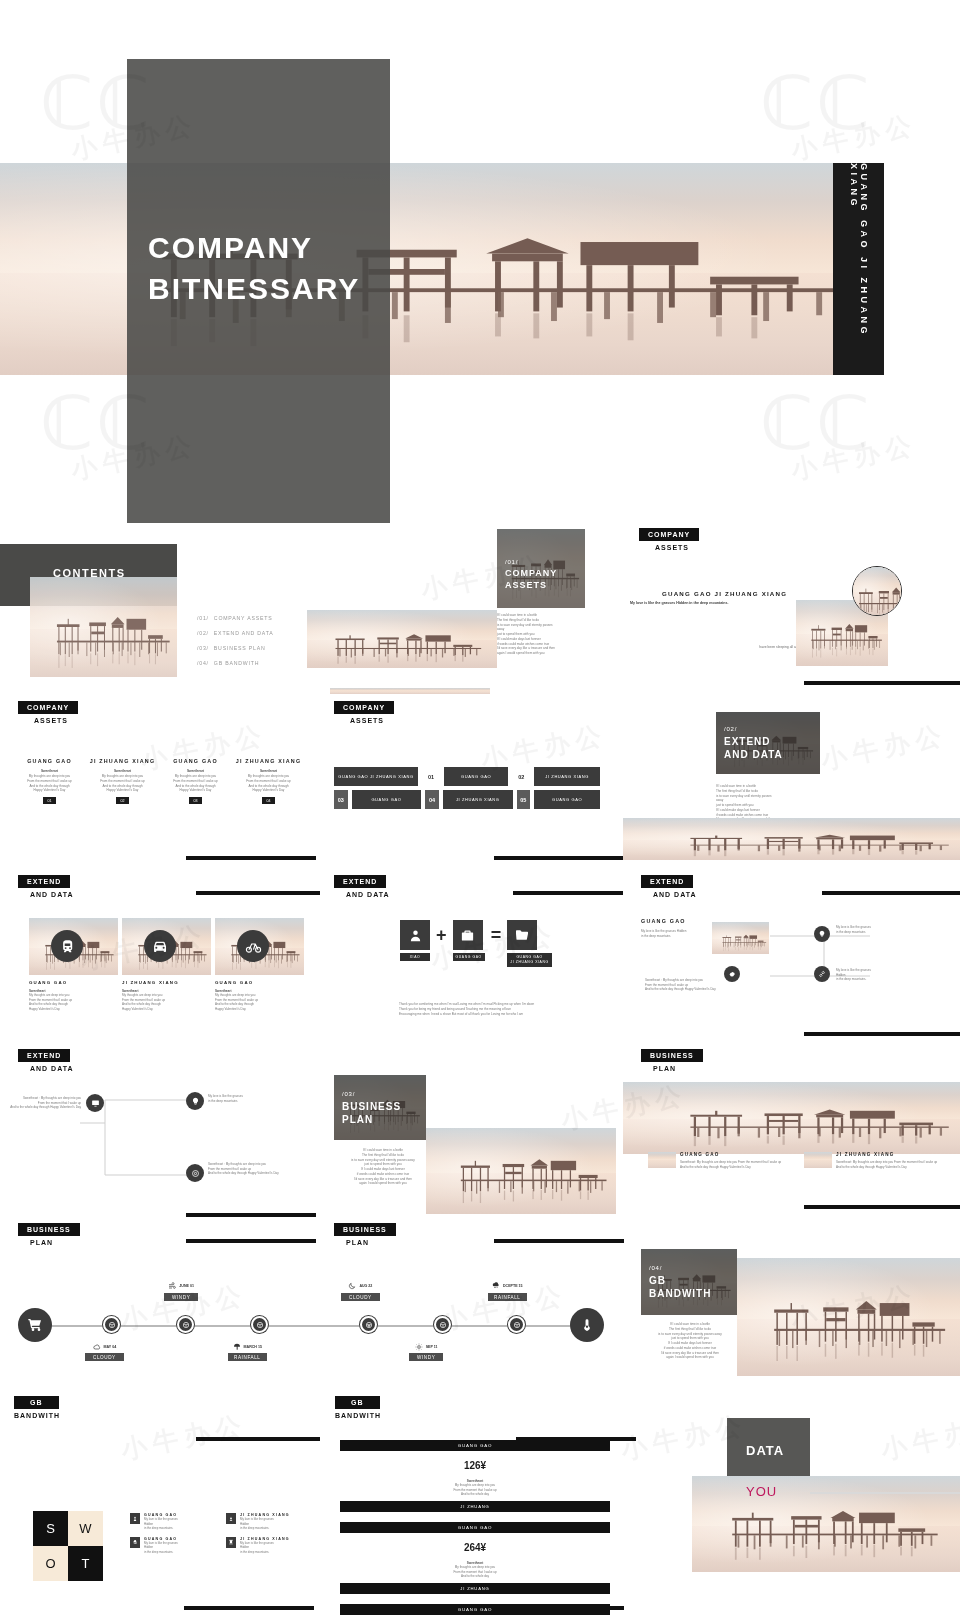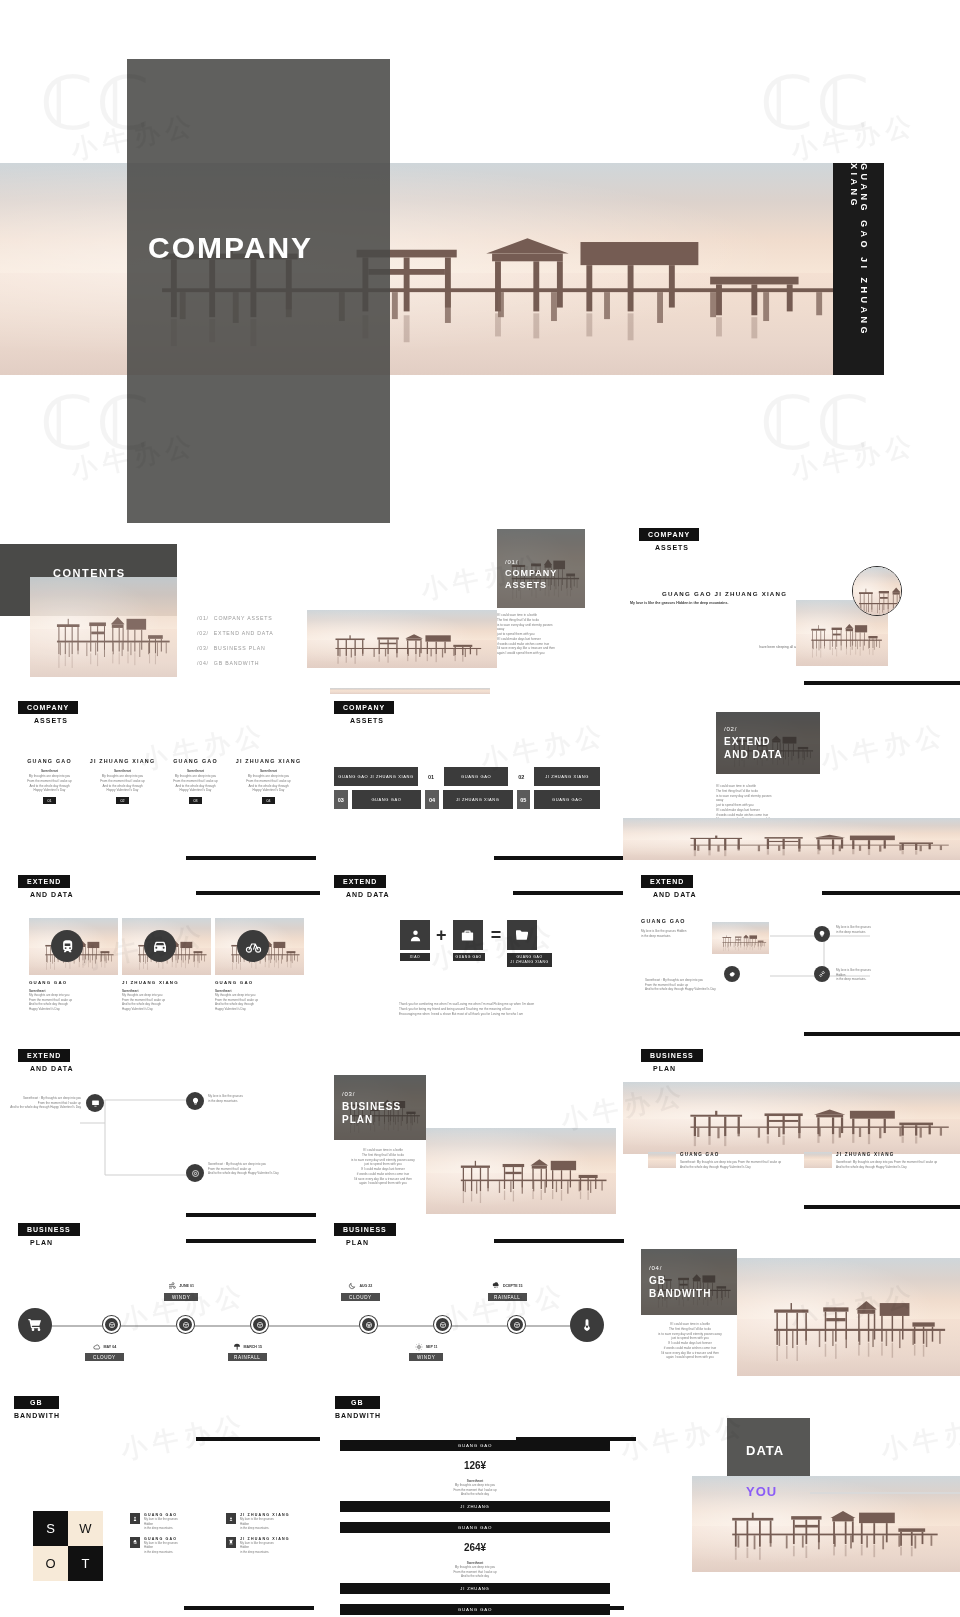--- a/index.html
+++ b/index.html
@@ -134,26 +134,27 @@
       <div class="water"></div>
       <div class="haze"></div>
     <svg viewBox="0 0 300 110" preserveAspectRatio="none">
         <use href="#pier" x="25" y="5"></use>
       </svg>
   </div>
 </div>
 <div class="slide darkpanel" style="left:127px;top:59px;width:263px;height:464px;opacity:.88;"></div>
 <div class="slide" style="left:148px;top:228px;width:260px;">
   <div style="font-size:30px;font-weight:700;color:#fff;letter-spacing:2px;line-height:1.35;">COMPANY</div>
+  <div style="font-size:30px;font-weight:700;color:#fff;letter-spacing:2px;line-height:1.35;">BITNESSARY</div>
 </div>
 <div class="slide blk" style="left:833px;top:163px;width:51px;height:212px;display:flex;align-items:center;justify-content:center;">
   <div style="writing-mode:vertical-rl;color:#fff;font-size:9px;letter-spacing:3.5px;font-weight:700;">GUANG GAO JI ZHUANG XIANG</div>
 </div>
 
-<div class="slide" style="left:0;top:544px;width:177px;height:72px;text-align:center;">
+<div class="slide" style="left:0;top:544px;width:177px;height:62px;text-align:center;">
   <div class="darkpanel" style="position:absolute;inset:0;"></div>
   <div class="photo" style="position:absolute;left:30px;top:33px;width:147px;height:100px;opacity:.9;">
     <div class="sky"></div>
       <div class="water"></div>
       <div class="haze"></div>
     <svg viewBox="0 0 300 110" preserveAspectRatio="none">
         <use href="#pier" x="25" y="10"></use>
       </svg>
   </div>
   <div style="position:absolute;left:53px;top:23px;color:#fff;font-size:11px;font-weight:700;letter-spacing:1.5px;z-index:3;">CONTENTS</div>
@@ -909,17 +910,17 @@
   <div class="sky"></div>
     <div class="water"></div>
     <div class="haze"></div>
   <svg viewBox="0 0 300 110" preserveAspectRatio="none">
       <use href="#p9ier" x="0" y="0"></use>
       <use href="#pier" x="15" y="6"></use>
     </svg>
 </div>
 <div class="slide" style="left:746px;top:1443px;z-index:20;">
   <div style="color:#fff;font-size:13px;font-weight:700;letter-spacing:1px;">DATA</div>
-  <div style="color:#8b5cf6;font-size:13px;font-weight:700;letter-spacing:1px;margin-top:26px;">YOU</div>
+  <div style="color:#be185d;font-size:13px;font-weight:400;letter-spacing:1px;margin-top:26px;">YOU</div>
 </div>
 <div class="slide" style="left:810px;top:1492px;width:150px;height:1.5px;background:#d9d9d9;z-index:21;"></div>
 <div class="slide rule" style="left:184px;top:1606px;width:130px;"></div>
 <div class="slide rule" style="left:494px;top:1606px;width:130px;"></div>
 
 </body></html>

